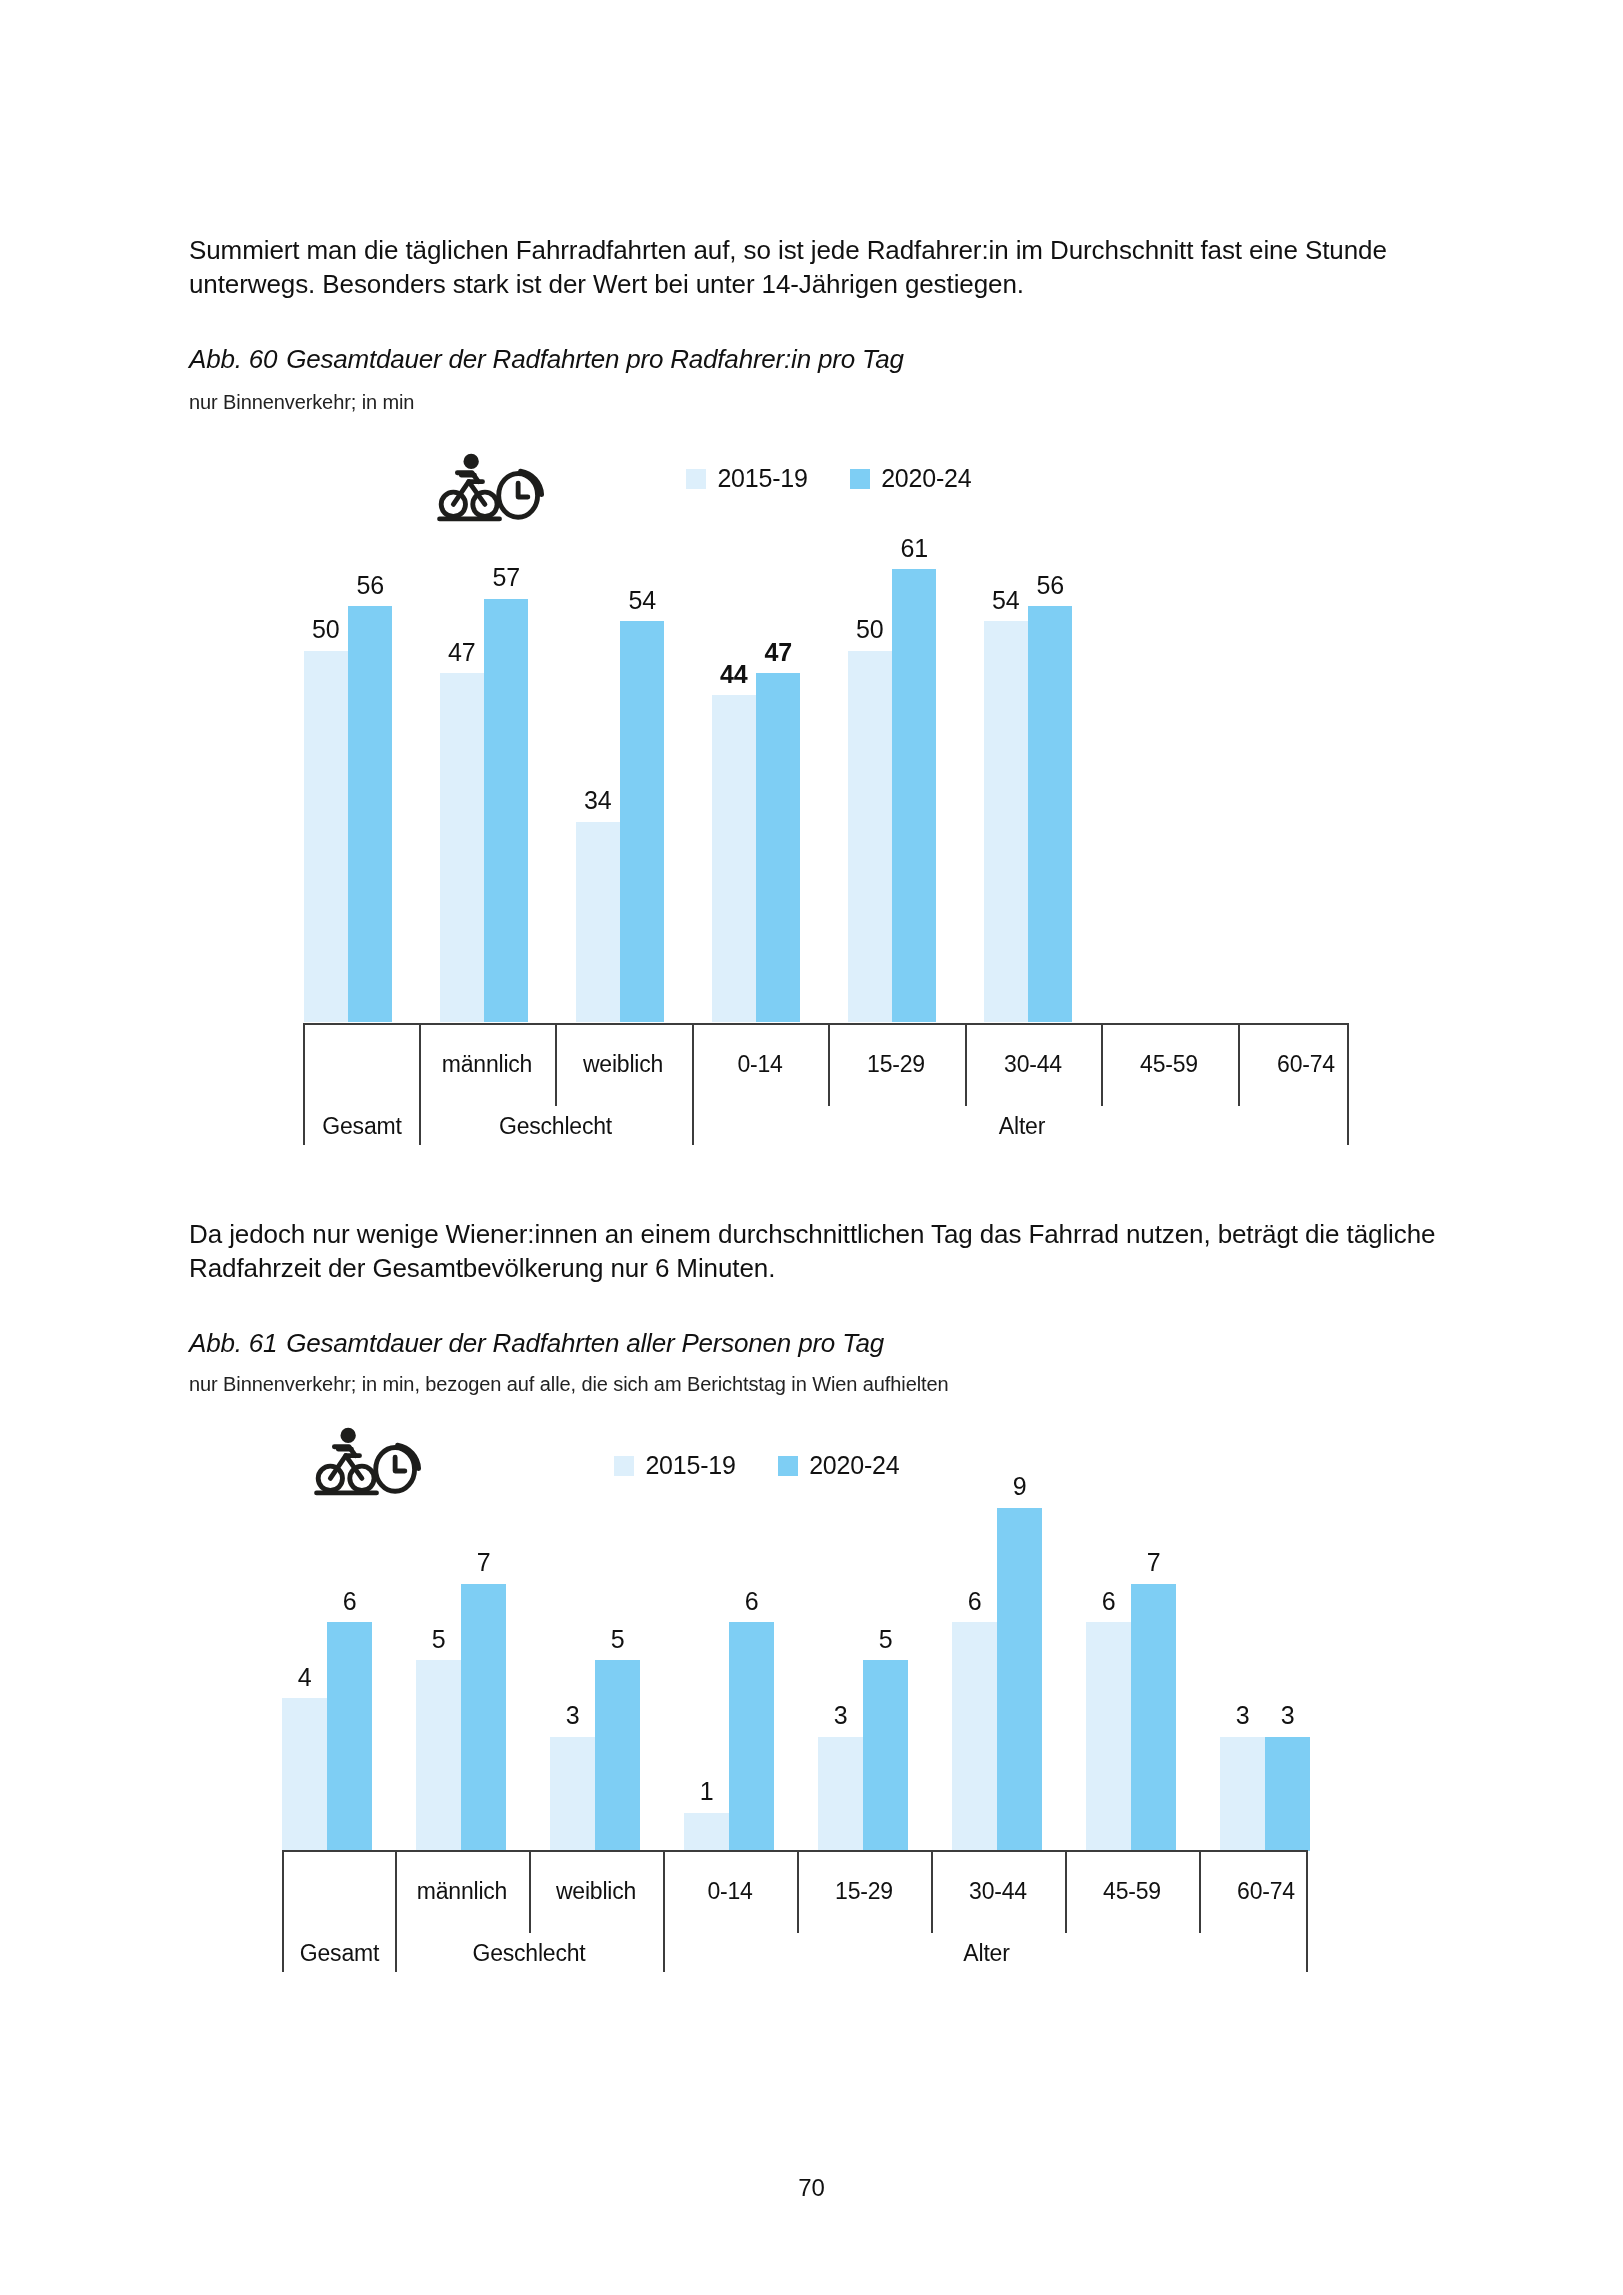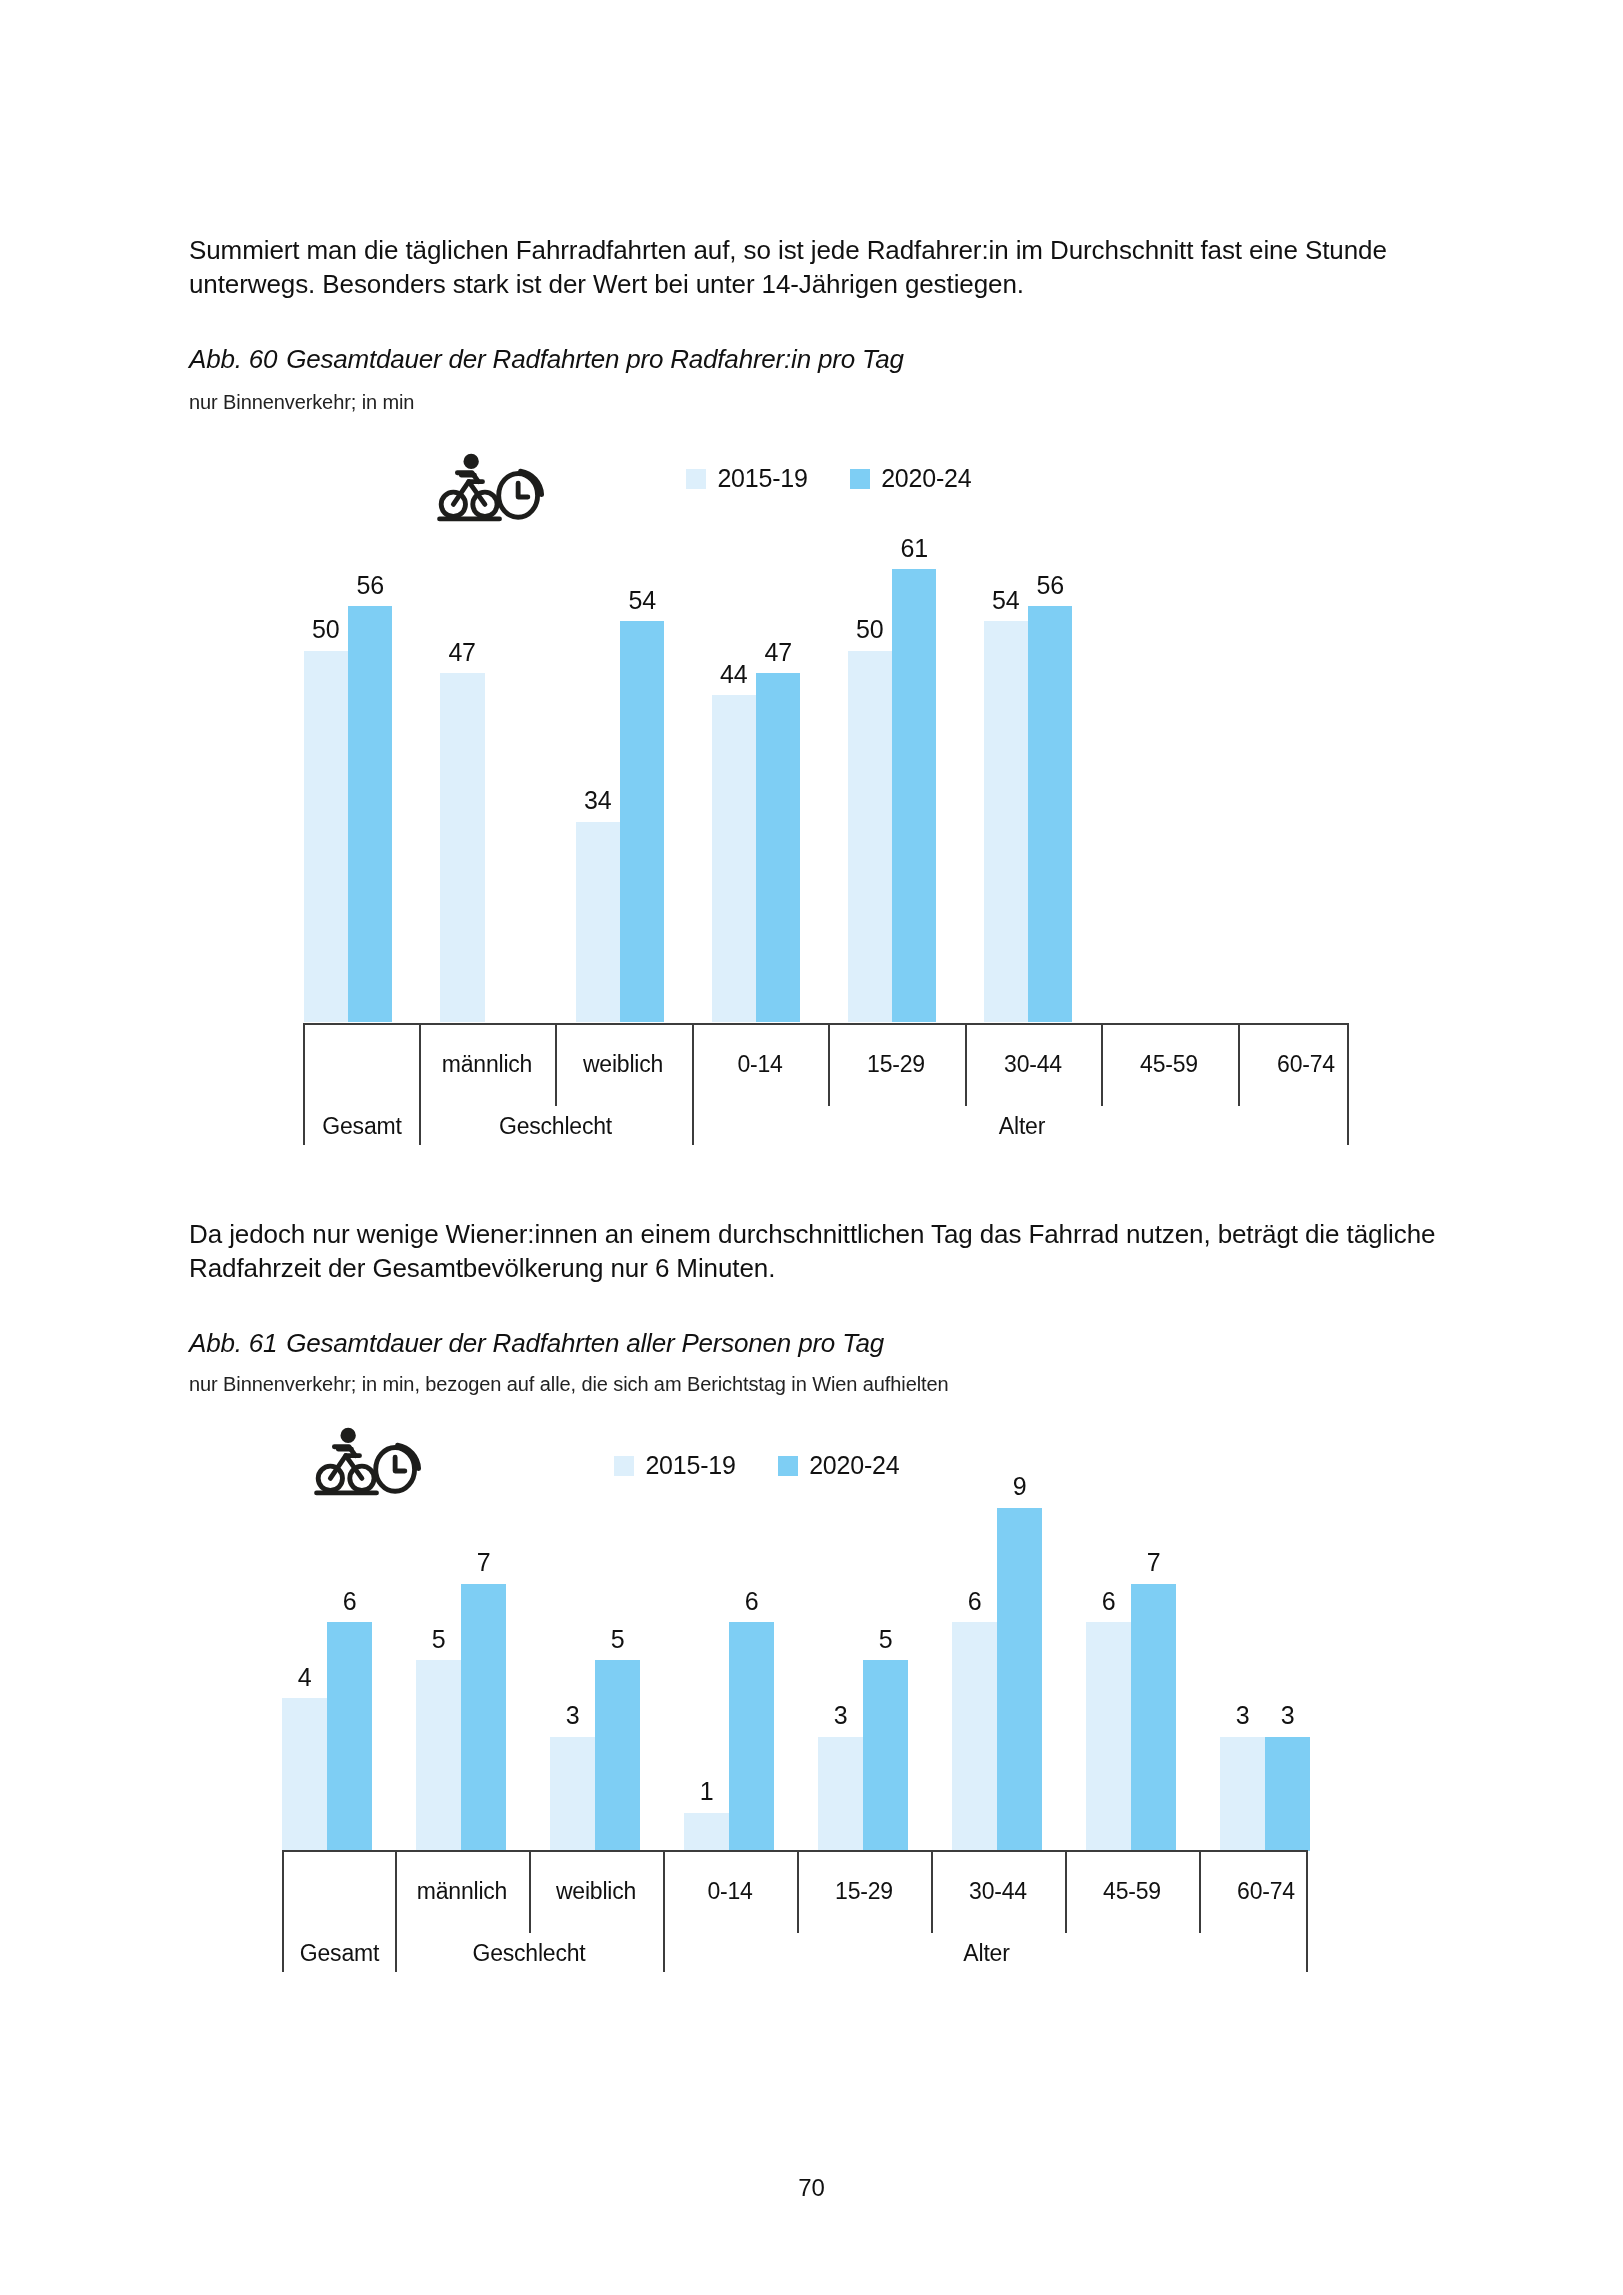--- a/index.html
+++ b/index.html
@@ -214,32 +214,36 @@
           <div class="bar-wrap" style="width: 45px;">
             <div class="bar-label" style="bottom: 422px;">56</div>
             <div class="bar" style="height: 416px; background: rgb(126, 206, 244);"></div>
           </div>
         </div>
         <div class="group" style="width: 136px; padding-left: 23.6px; padding-right: 23.6px; box-sizing: border-box;">
           <div class="bar-wrap" style="width: 45px;">
             <div class="bar-label" style="bottom: 355px;">47</div>
             <div class="bar" style="height: 349px; background: rgb(221, 239, 251);"></div>
           </div>
+          <div class="bar-wrap" style="width: 45px;">
+            <div class="bar-label" style="bottom: 430px;">57</div>
+            <div class="bar" style="height: 423px; background: rgb(126, 206, 244);"></div>
+          </div>
         </div>
         <div class="group" style="width: 136px; padding-left: 23.6px; padding-right: 23.6px; box-sizing: border-box;">
           <div class="bar-wrap" style="width: 45px;">
             <div class="bar-label" style="bottom: 207px;">34</div>
             <div class="bar" style="height: 200px; background: rgb(221, 239, 251);"></div>
           </div>
           <div class="bar-wrap" style="width: 45px;">
             <div class="bar-label" style="bottom: 407px;">54</div>
             <div class="bar" style="height: 401px; background: rgb(126, 206, 244);"></div>
           </div>
         </div>
-        <div class="group" style="width: 136px; padding-left: 23.6px; padding-right: 23.6px; box-sizing: border-box;">
+        <div class="group" style="width: 136px; padding-left: 23.6px; padding-right: 23.6px; box-sizing: border-box; font-weight: bold;">
           <div class="bar-wrap" style="width: 45px;">
             <div class="bar-label" style="bottom: 333px;">44</div>
             <div class="bar" style="height: 327px; background: rgb(221, 239, 251);"></div>
           </div>
           <div class="bar-wrap" style="width: 45px;">
             <div class="bar-label" style="bottom: 355px;">47</div>
             <div class="bar" style="height: 349px; background: rgb(126, 206, 244);"></div>
           </div>
         </div>
         <div class="group" style="width: 136px; padding-left: 23.6px; padding-right: 23.6px; box-sizing: border-box;">

